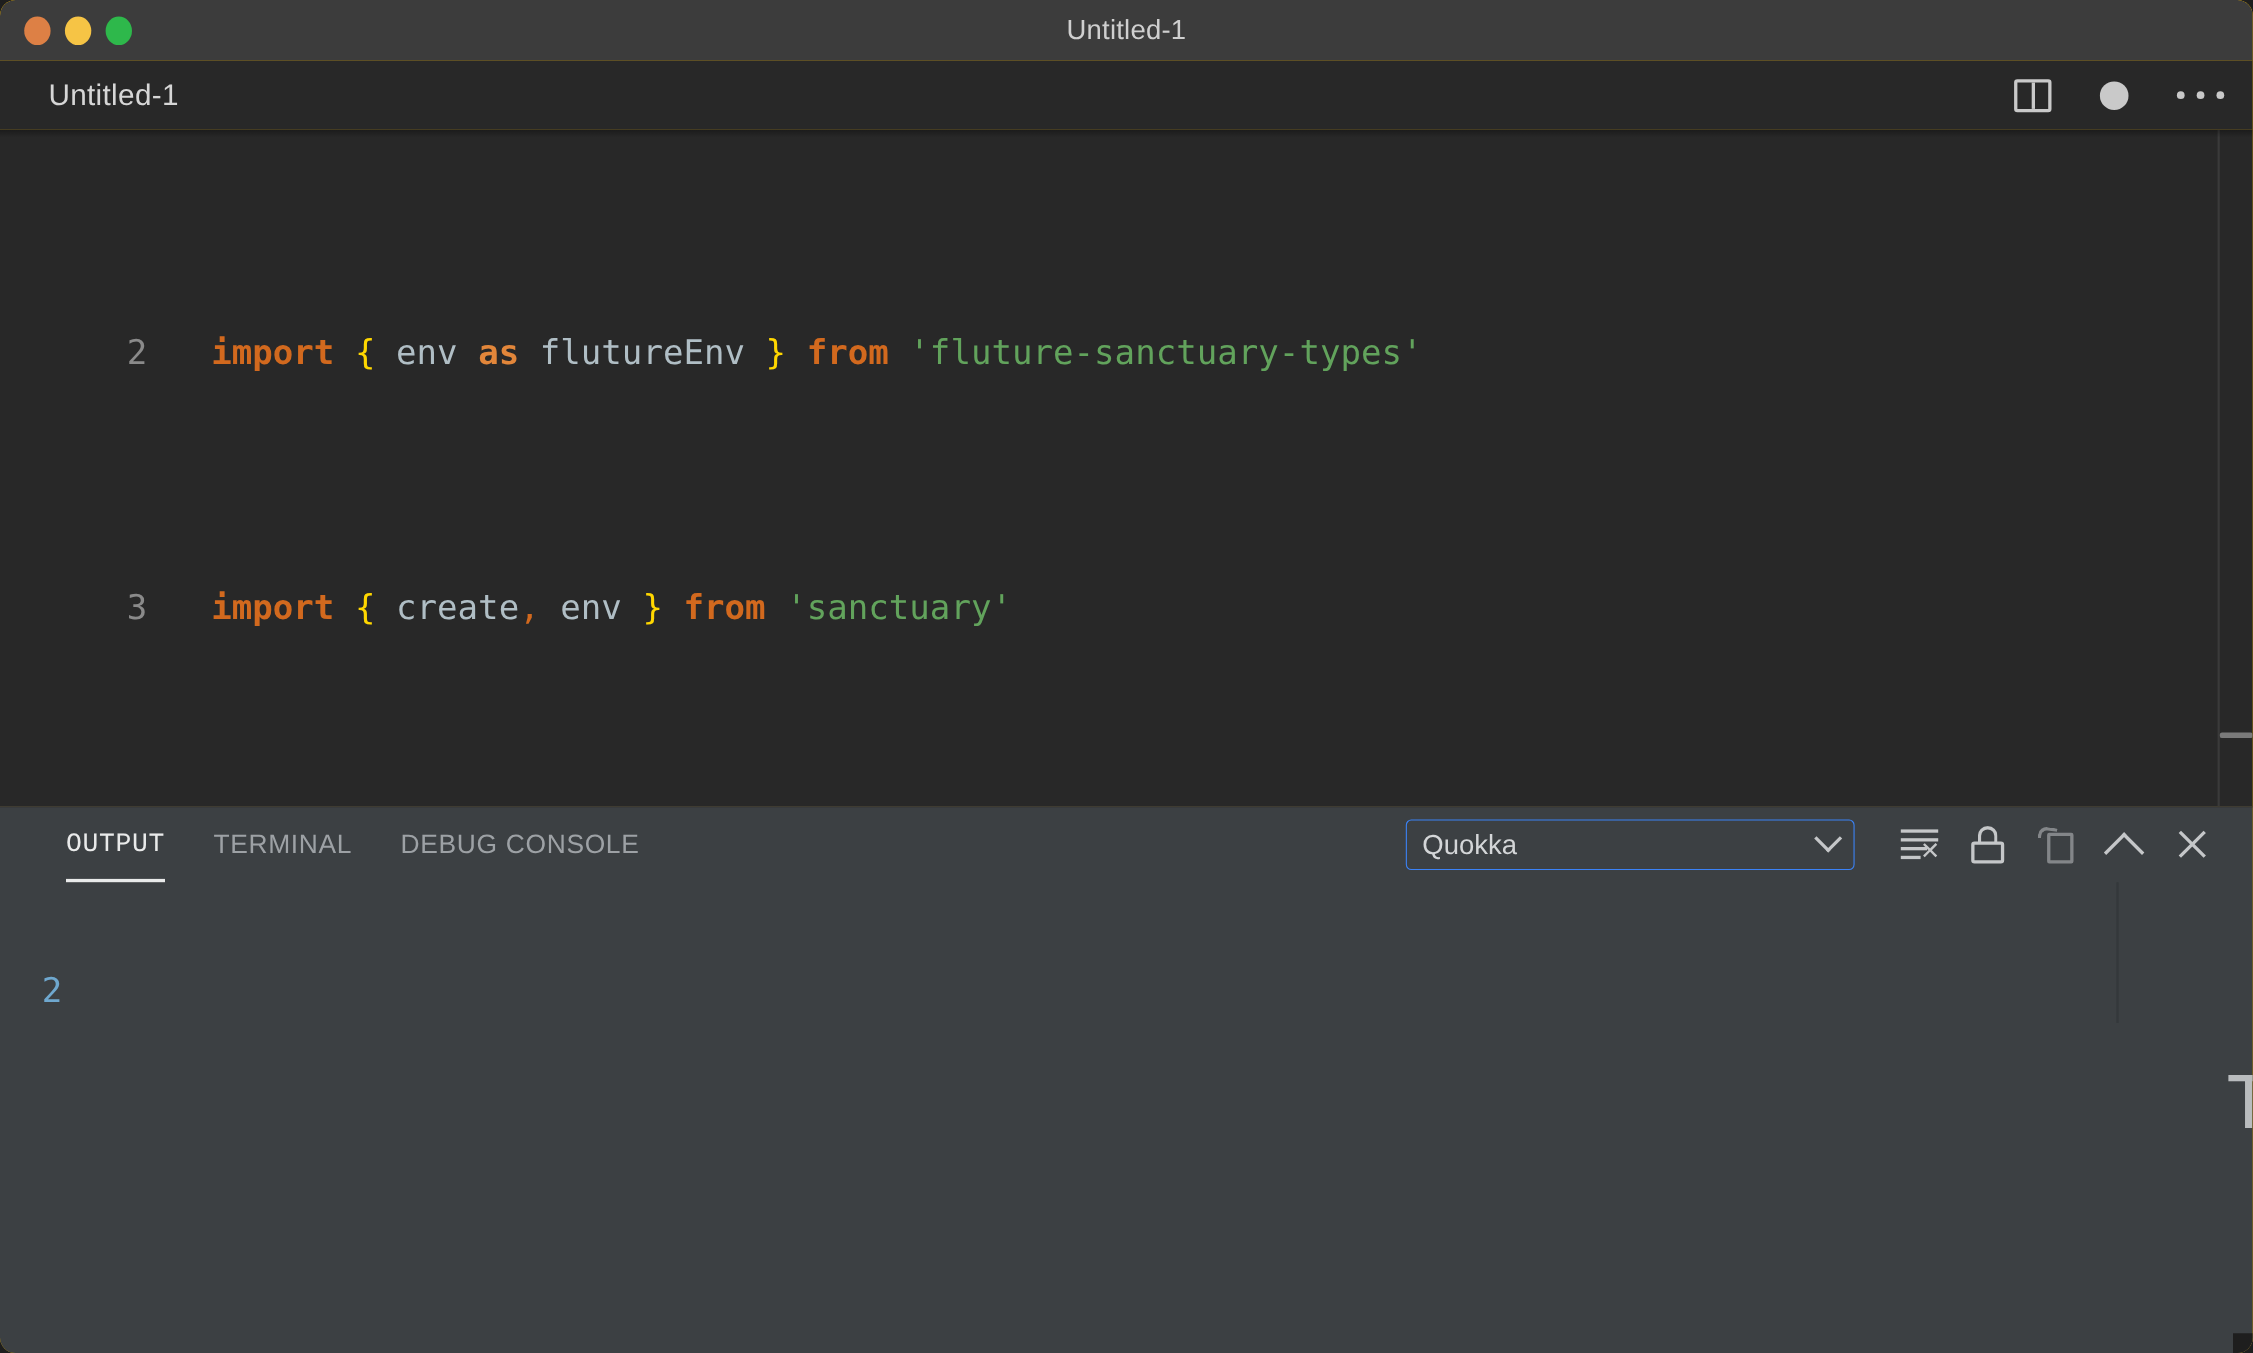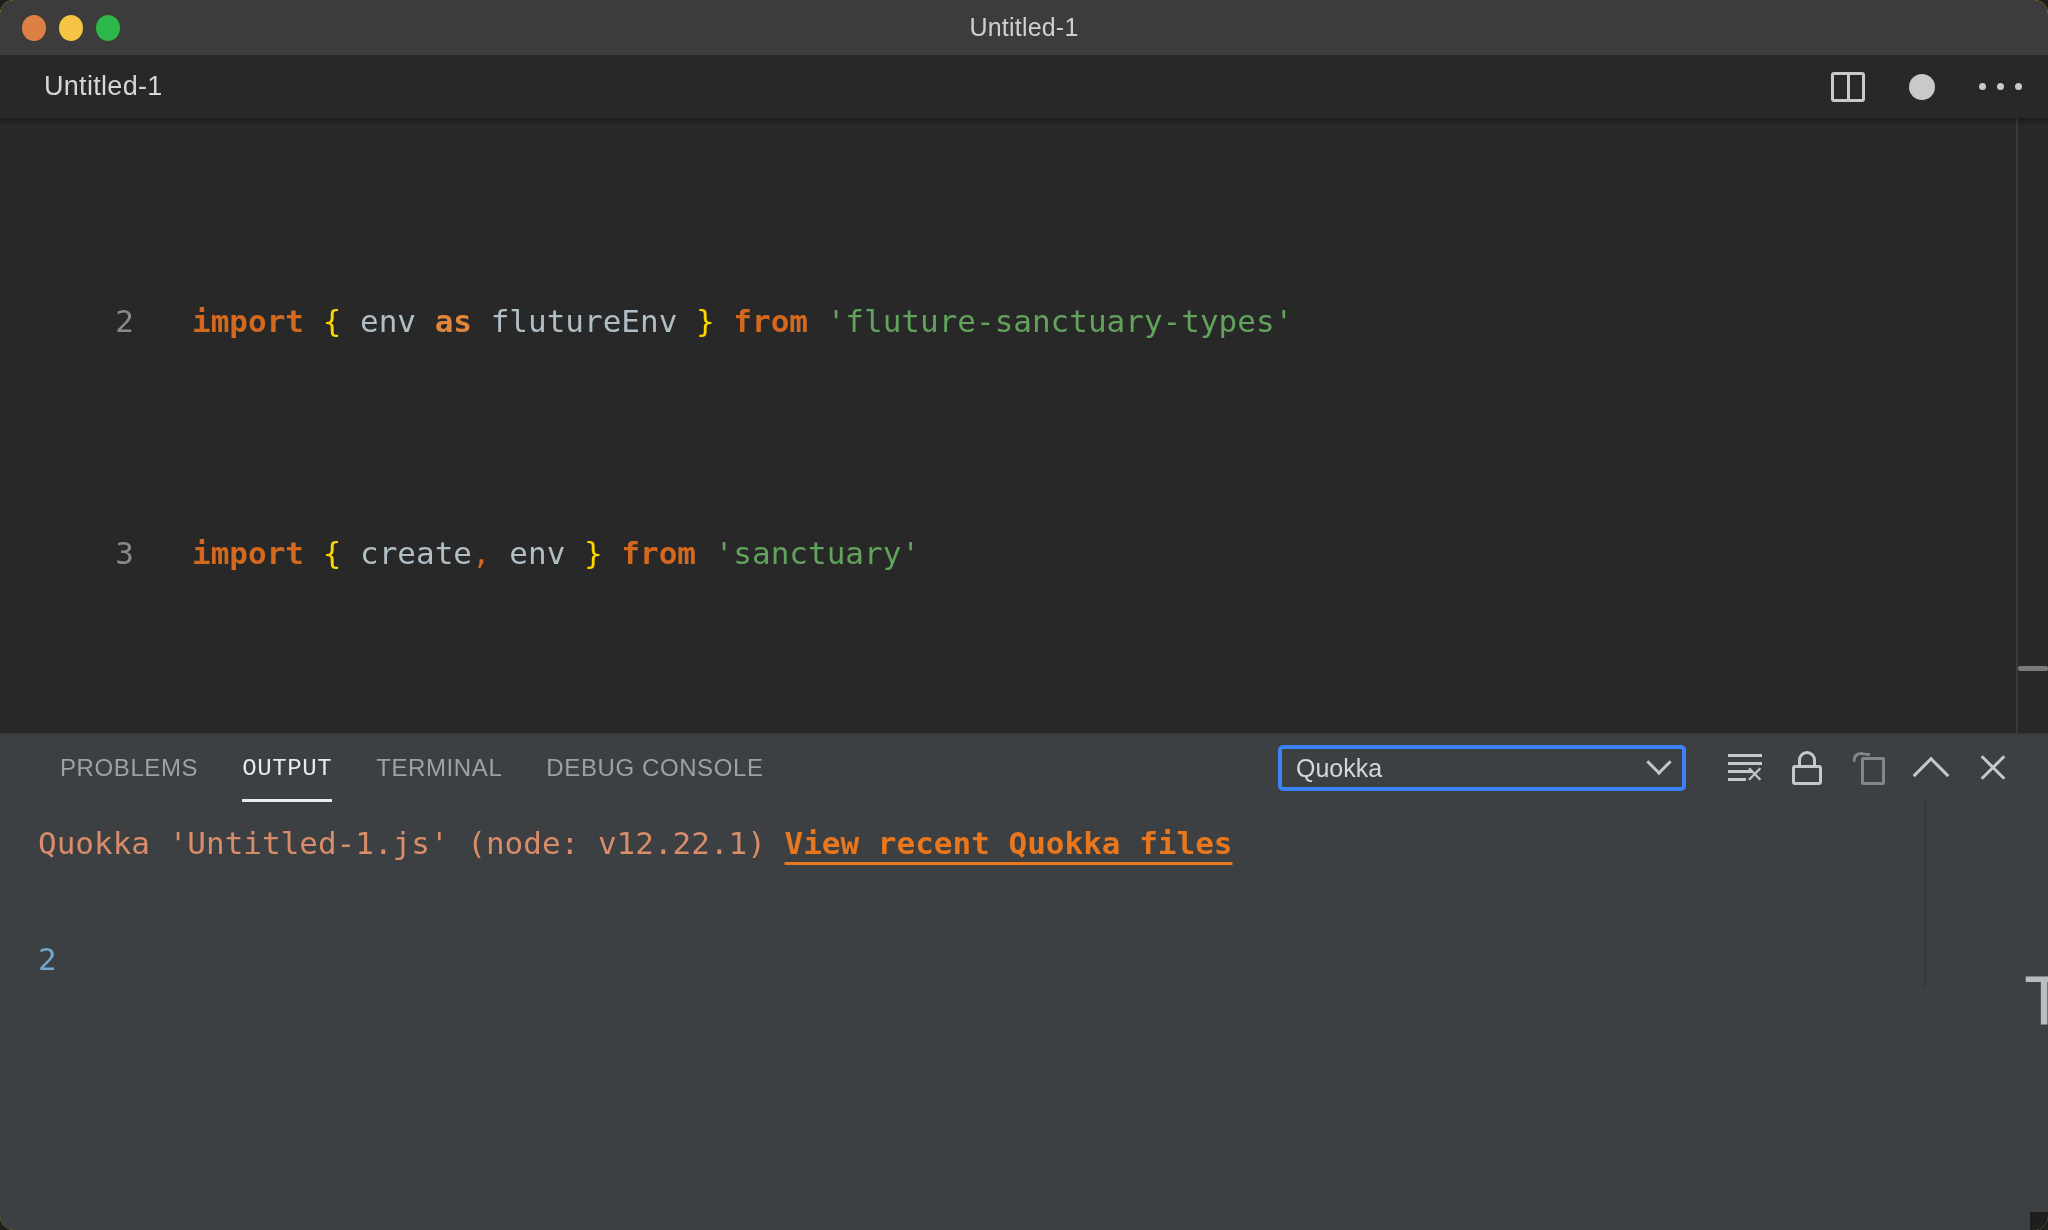--- a/index.html
+++ b/index.html
@@ -184,21 +184,21 @@
 
   .panel-right {
     position: absolute;
     right: 24px;
     display: flex;
     align-items: center;
     gap: 0;
   }
   .select-box {
     width: 408px; height: 46px;
-    border: 4px solid #3b82f6;
+    border: 1px solid #3b82f6;
     border-radius: 5px;
     background: #3c4043;
     display: flex;
     align-items: center;
     padding: 0 14px;
     margin-right: 28px;
   }
   .select-value { color: #d4d6d8; font-size: 25px; flex: 1; }
   .chev-down {
     width: 18px; height: 18px;
@@ -368,21 +368,20 @@
 
       
 
     </div>
   </div>
 
   <div class="panel">
     <div class="panel-bar">
 
       <div class="panel-tabs">
-        <div class="ptab">PROBLEMS</div>
         <div class="ptab active">OUTPUT</div>
         <div class="ptab">TERMINAL</div>
         <div class="ptab">DEBUG CONSOLE</div>
       </div>
 
       <div class="panel-right">
         <div class="select-box">
           <span class="select-value">Quokka</span>
           <span class="chev-down"></span>
         </div>
@@ -413,21 +412,20 @@
         <div class="pbtn">
           <span class="ic-close">
               <i></i>
               <i></i>
             </span>
         </div>
       </div>
     </div>
 
     <div class="output-body">
-      <div class="out-line"><span class="out-main">Quokka 'Untitled-1.js' (node: v12.22.1) </span><span class="out-link">View recent Quokka files</span></div>
       <div class="out-spacer"></div>
       <div class="out-line"><span class="out-num">2</span></div>
 
       <div class="edge-sep"></div>
       <div class="edge-glyph">T</div>
     </div>
 
     <div class="corner-round"></div>
   </div>
 

